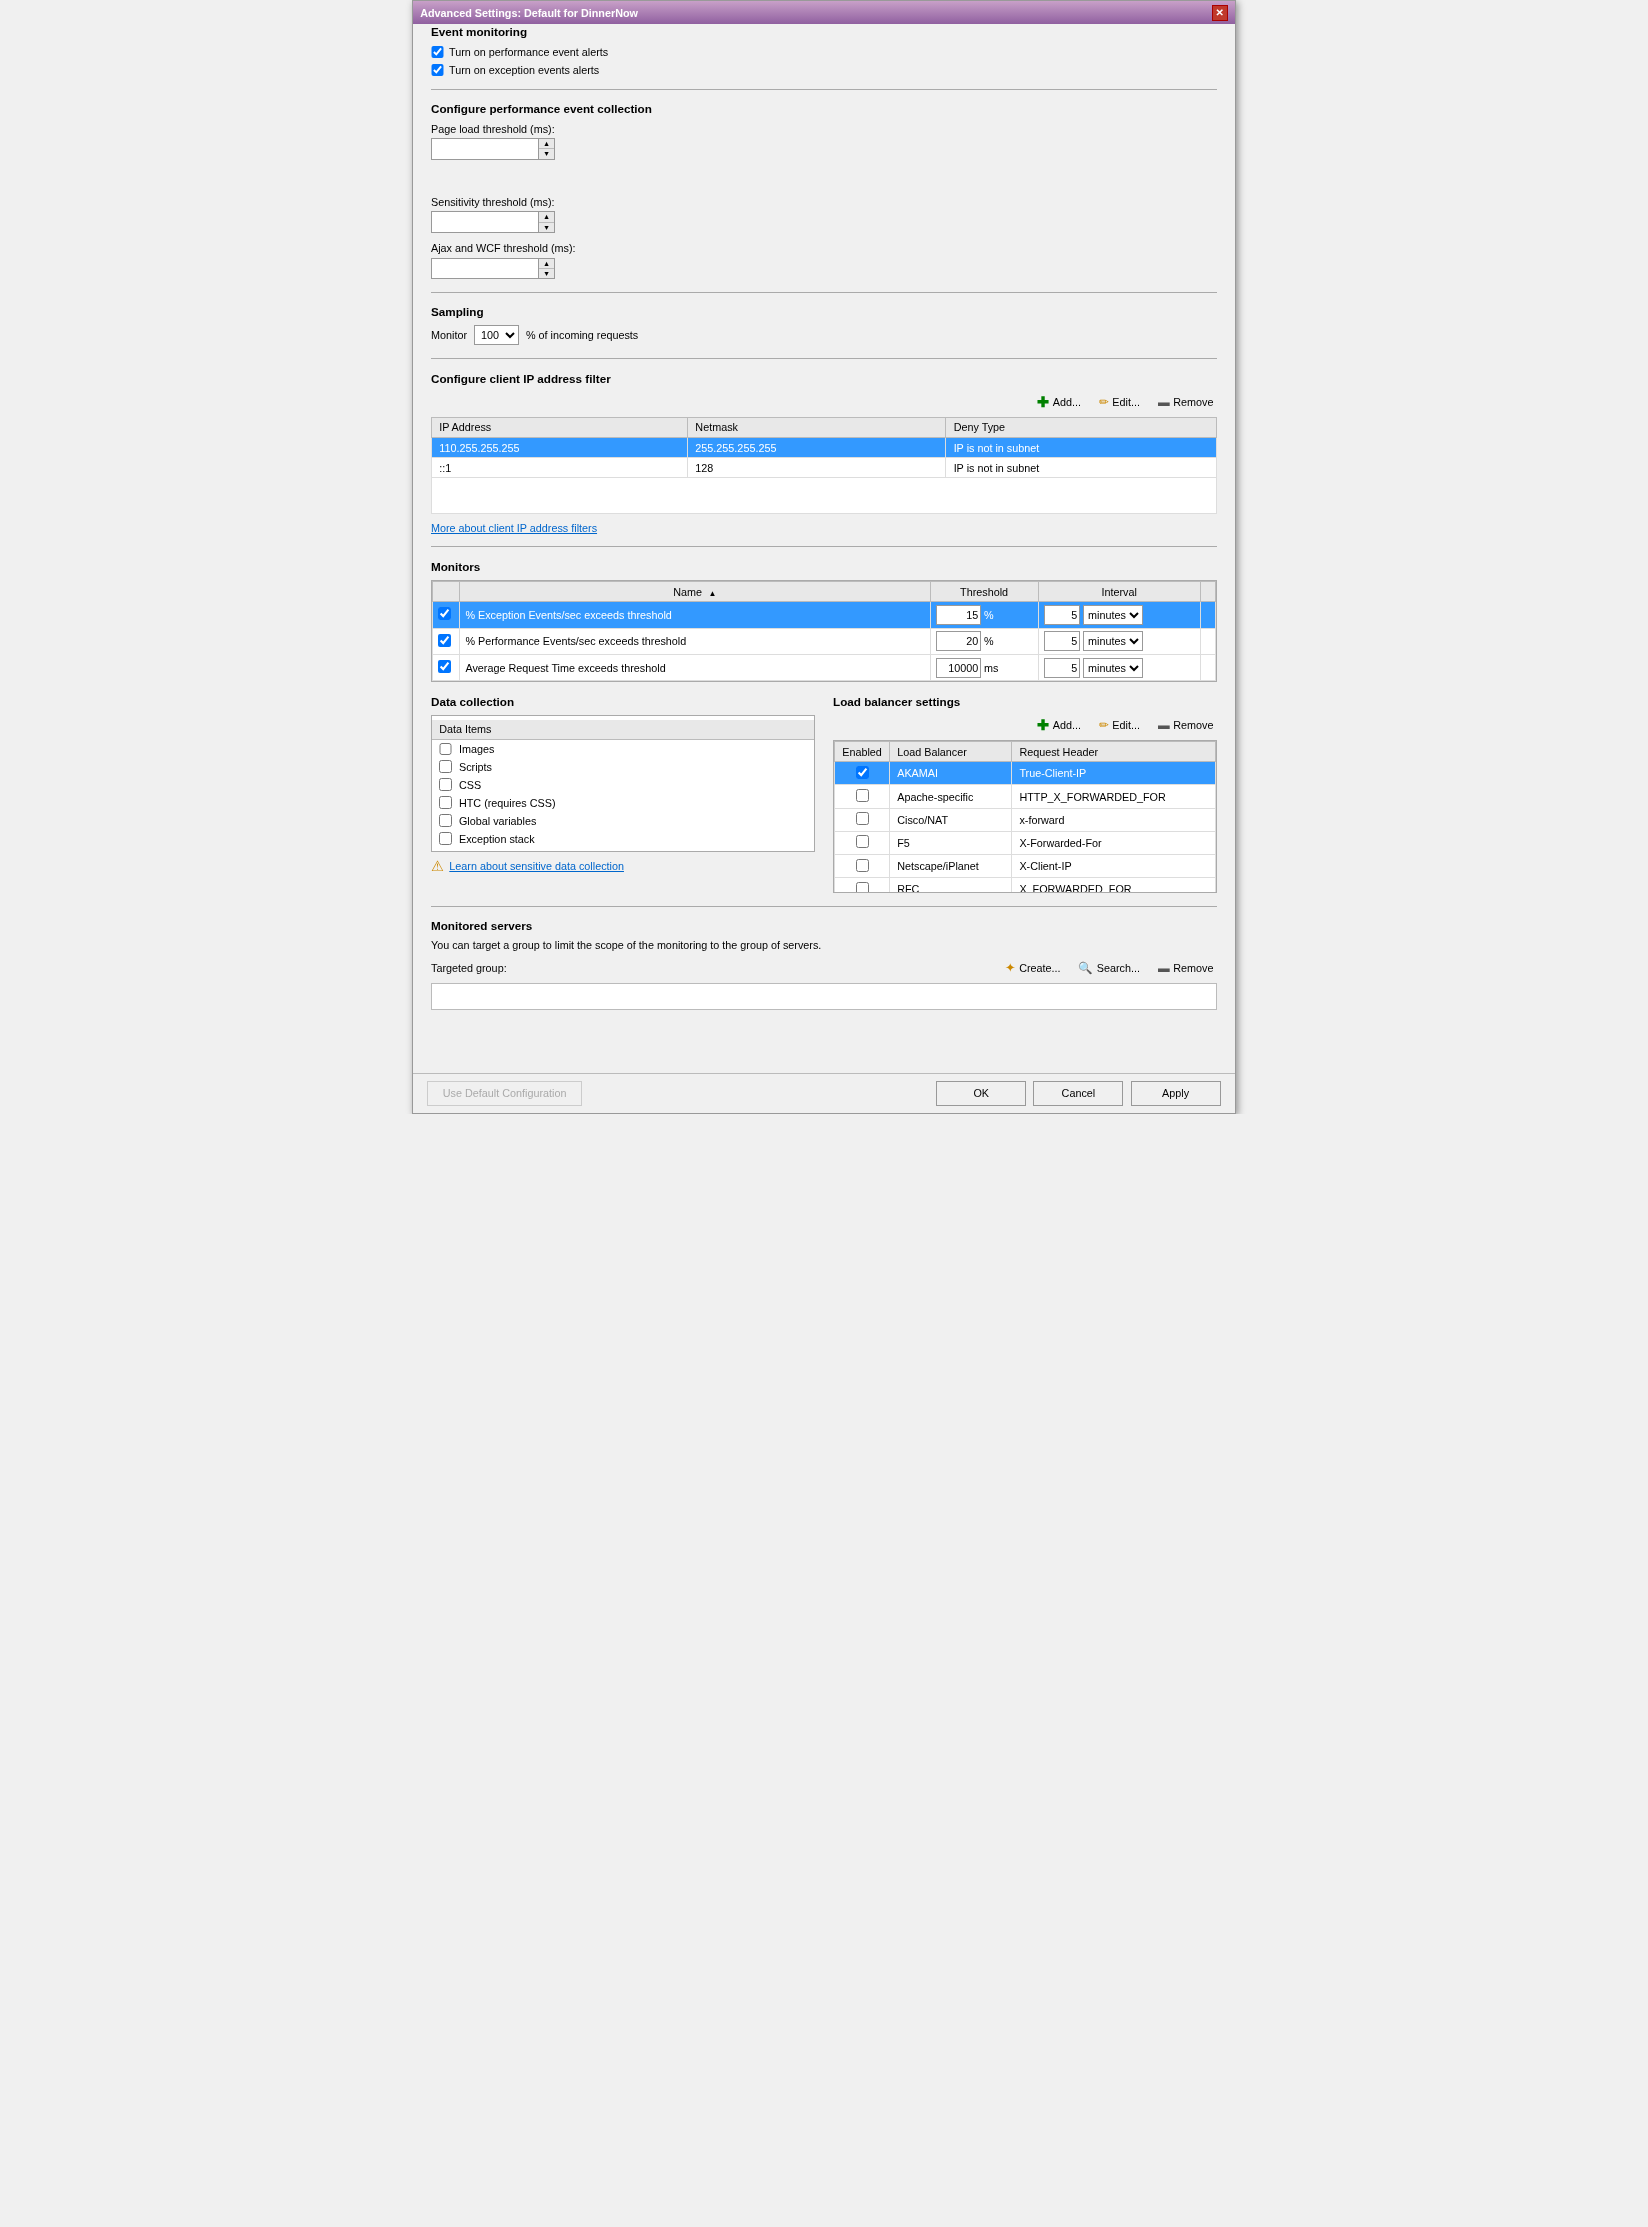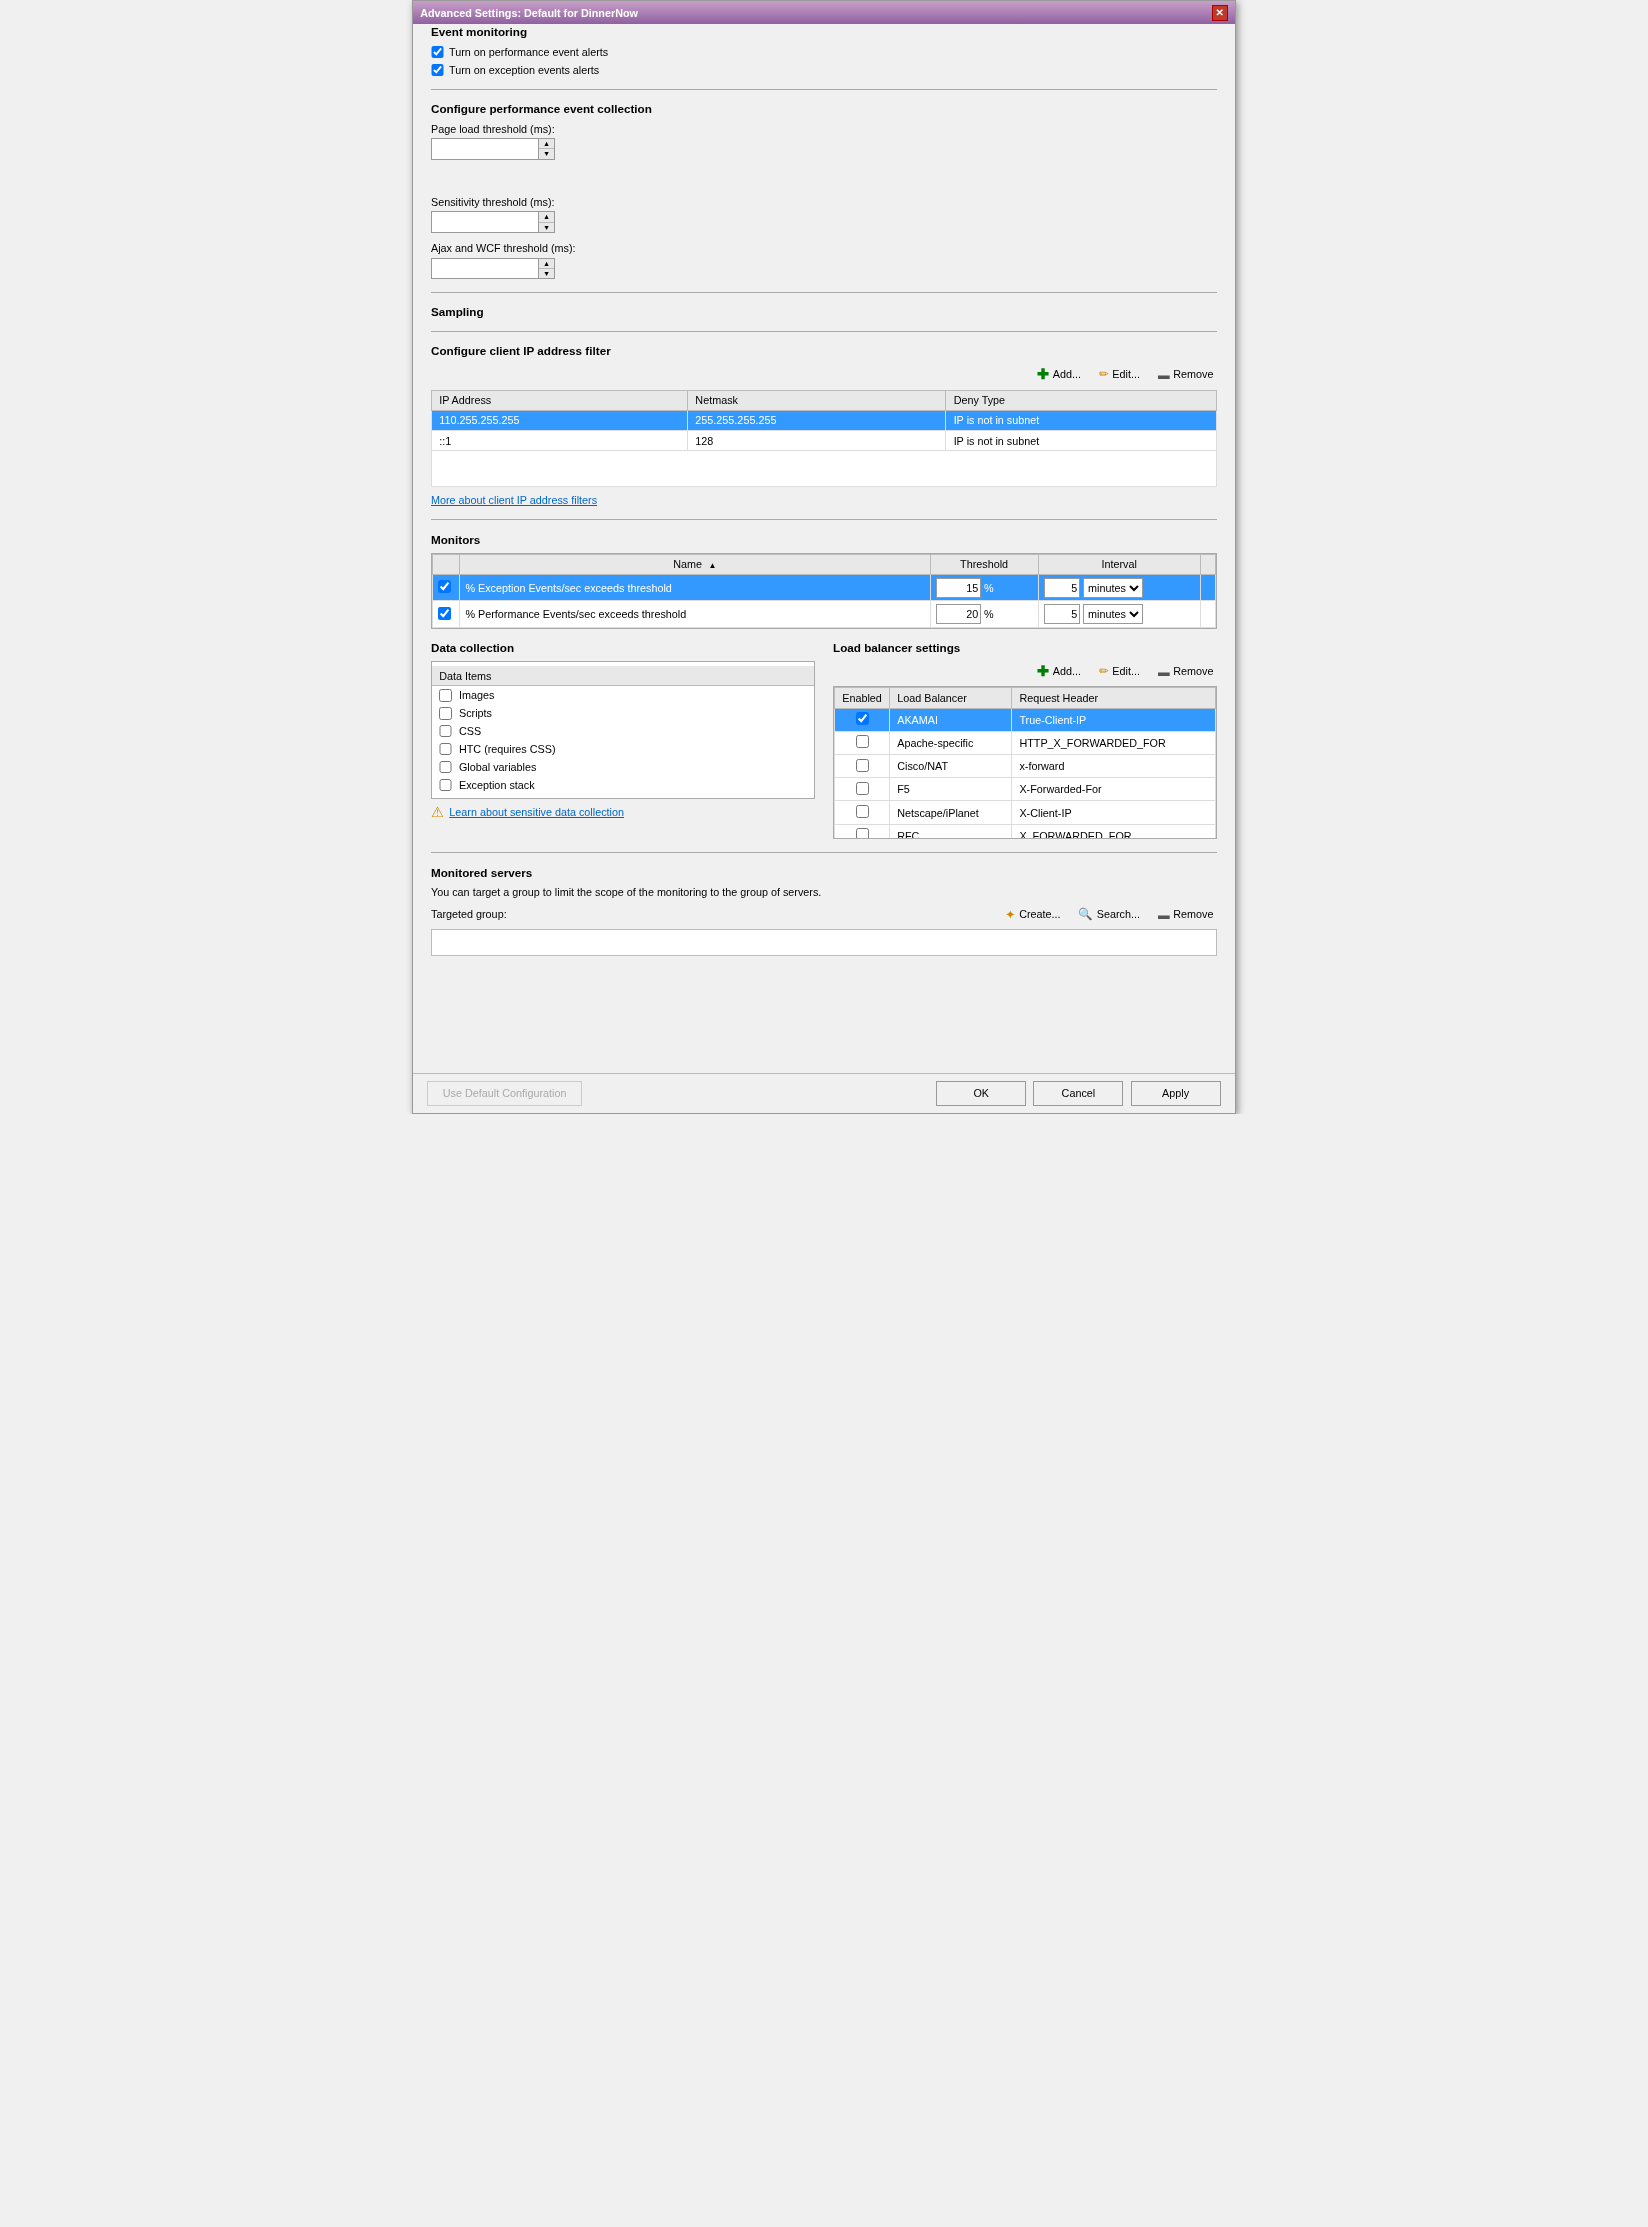--- a/index.html
+++ b/index.html
@@ -439,20 +439,30 @@
             <span>▼</span>
           </div>
         </div>
       </div>
     </div>
 
     <hr class="section-divider">
 
     <div>
       <div class="section-title">Sampling</div>
+      <div class="sampling-row">
+        <label>Monitor</label>
+        <select class="small-select">
+          <option>100</option>
+          <option>50</option>
+          <option>25</option>
+          <option>10</option>
+        </select>
+        <span>% of incoming requests</span>
+      </div>
     </div>
 
     <hr class="section-divider">
 
     <div>
       <div class="section-title">Configure client IP address filter</div>
       <div class="toolbar-row">
         <button class="toolbar-btn">
           <span class="add-icon">✚</span>
           <span>Add...</span>
@@ -526,20 +536,36 @@
                 </select>
               </td>
               <td></td>
             </tr>
             <tr>
               <td><input type="checkbox" checked="" style=""></td>
               <td>% Performance Events/sec exceeds threshold</td>
               <td style="white-space:nowrap;">
                 <input class="threshold-input" type="text" value="20" style="">
                 <span> %</span>
+              </td>
+              <td style="white-space:nowrap;">
+                <input class="interval-input" type="text" value="5" style="">
+                <select class="interval-select">
+                  <option selected="">minutes</option>
+                  <option>hours</option>
+                </select>
+              </td>
+              <td></td>
+            </tr>
+            <tr>
+              <td><input type="checkbox" checked="" style=""></td>
+              <td>Average Request Time exceeds threshold</td>
+              <td style="white-space:nowrap;">
+                <input class="threshold-input" type="text" value="10000" style="">
+                <span> ms</span>
               </td>
               <td style="white-space:nowrap;">
                 <input class="interval-input" type="text" value="5" style="">
                 <select class="interval-select">
                   <option selected="">minutes</option>
                   <option>hours</option>
                 </select>
               </td>
               <td></td>
             </tr>

